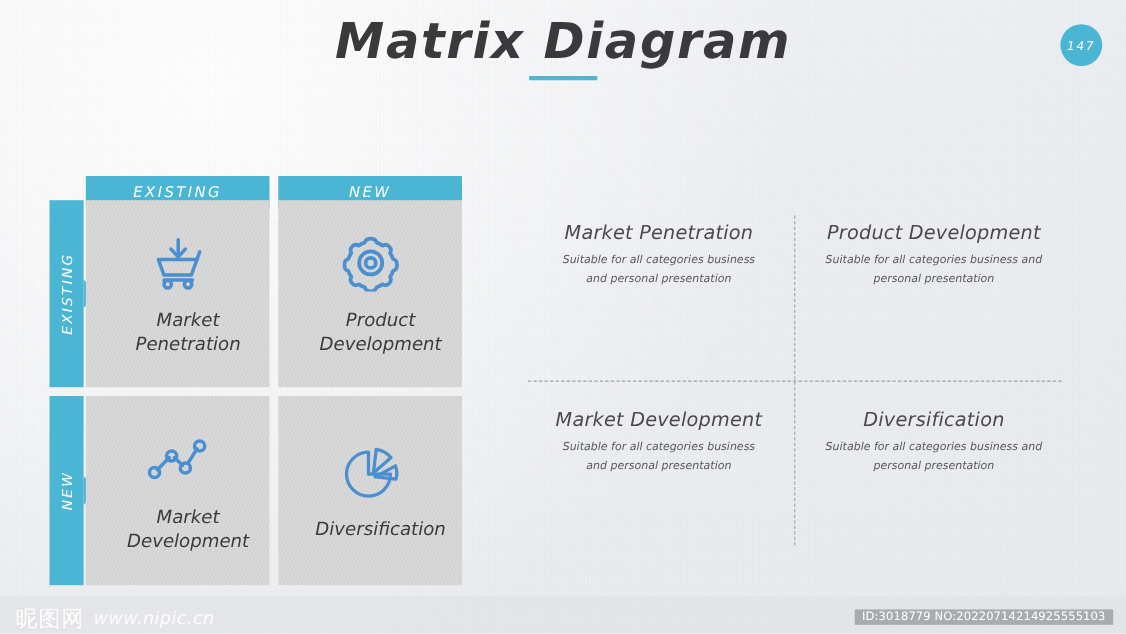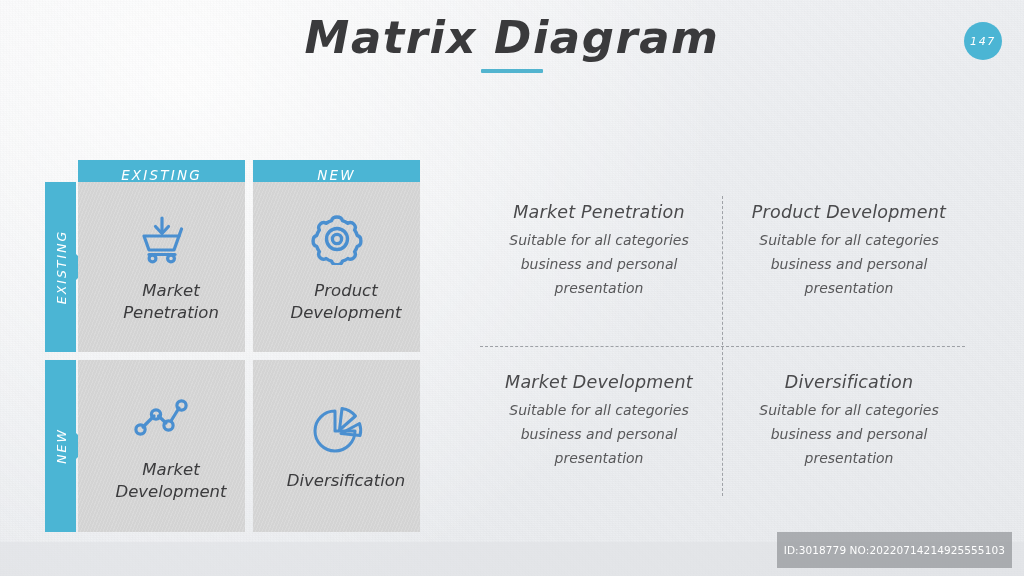--- a/index.html
+++ b/index.html
@@ -218,21 +218,21 @@
   .desc-title {
     font-family: "DejaVu Sans", sans-serif;
     font-size: 17.5px;
     font-style: italic;
     color: #4a4a4c;
     margin-bottom: 6px;
     letter-spacing: 0.2px;
   }
   .desc-body {
     font-family: "DejaVu Sans", sans-serif;
-    font-size: 14px;
+    font-size: 10px;
     font-style: italic;
     color: #58585a;
     line-height: 1.72;
   }
   #desc-pd .desc-body, #desc-dv .desc-body { width: 214px; margin: 0 auto; }
   #desc-mp .desc-body, #desc-md .desc-body { width: 196px; margin: 0 auto; }
 
   
   #footer-bar {
     position: absolute;
@@ -271,21 +271,21 @@
   }
   #asset-id {
     position: absolute;
     right: 12px;
     bottom: 8px;
     background: rgba(150,152,156,0.75);
     color: #ffffff;
     font-family: "DejaVu Sans", sans-serif;
     font-size: 10.5px;
     letter-spacing: 0.1px;
-    padding: 12px 7px;
+    padding: 1px 7px;
     z-index: 6;
     white-space: nowrap;
   }
 </style>
 </head>
 <body>
 
 <div id="slide">
 
   <div id="title-block">
@@ -392,15 +392,19 @@
       <div class="desc-body">Suitable for all categories business and personal presentation</div>
     </div>
 
     <div class="desc-quad" id="desc-dv">
       <div class="desc-title">Diversification</div>
       <div class="desc-body">Suitable for all categories business and personal presentation</div>
     </div>
   </div>
 
   <div id="footer-bar"></div>
+  <div id="watermark">
+    <span id="watermark-cn">昵图网</span>
+    <span id="watermark-url">www.nipic.cn</span>
+  </div>
   <div id="asset-id">ID:3018779 NO:20220714214925555103</div>
 
 </div>
 
 </body></html>

